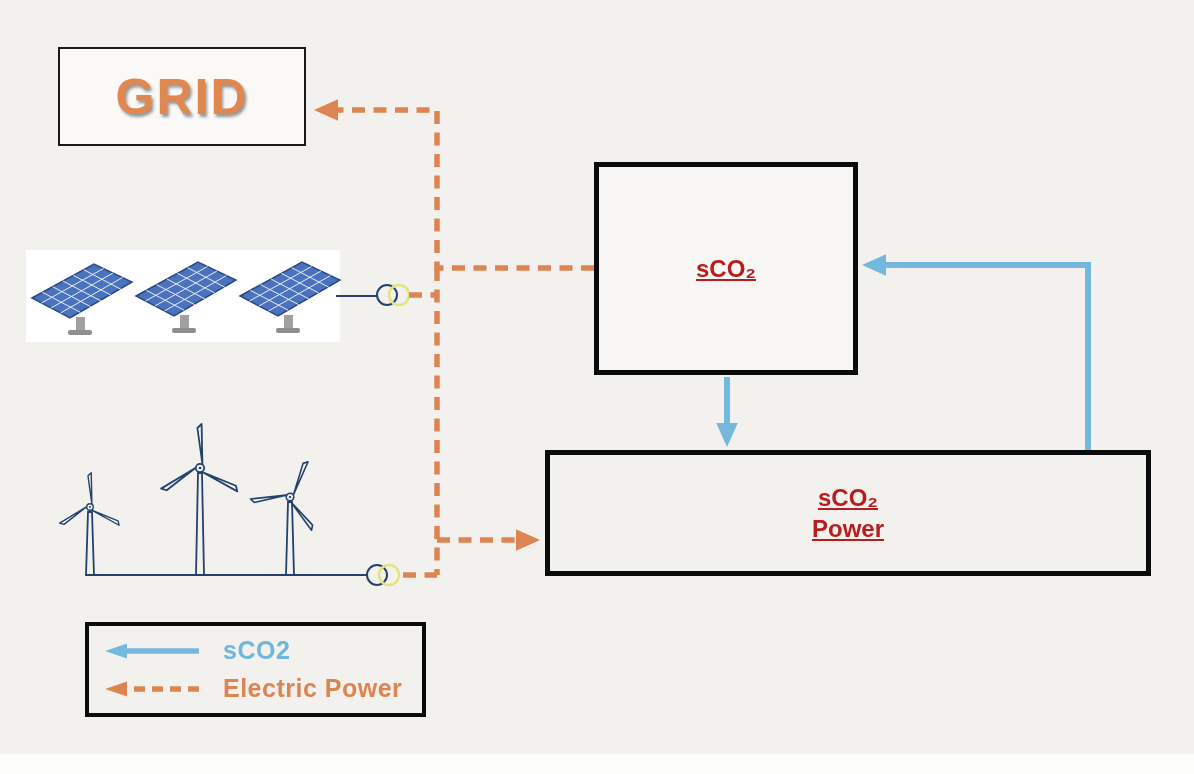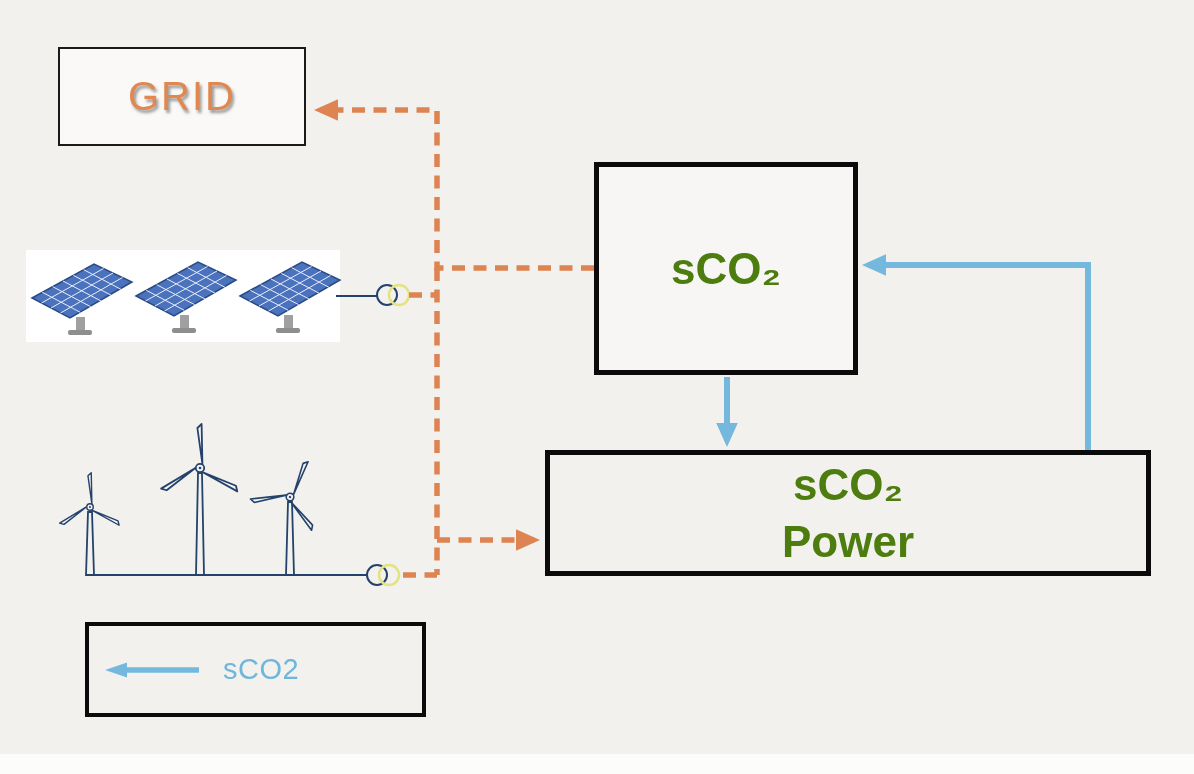--- a/index.html
+++ b/index.html
@@ -5,33 +5,33 @@
   html,body{margin:0;padding:0;background:#ffffff;}
   .canvas{
     position:relative;width:1194px;height:774px;overflow:hidden;
     background:#f2f1ee;
     font-family:"Liberation Sans","DejaVu Sans",sans-serif;
   }
   .artwork{position:absolute;left:0;top:0;z-index:1;}
   .box{position:absolute;box-sizing:border-box;display:flex;align-items:center;justify-content:center;text-align:center;z-index:2;}
   .grid-box{left:58px;top:47px;width:248px;height:99px;border:2px solid #1a1a1a;background:#faf9f7;}
   .grid-label{
-    font-size:40px;font-weight:normal;color:#e08850;letter-spacing:2px;
+    font-size:50px;font-weight:bold;color:#e08850;letter-spacing:2px;
     text-shadow:2px 3px 3px rgba(110,110,110,.7);
   }
   .power-box{left:594px;top:162px;width:264px;height:213px;border:5px solid #0b0b0b;background:#f7f6f4;}
   .energy-box{left:545px;top:450px;width:606px;height:126px;border:5px solid #0b0b0b;background:#f2f1ee;}
-  .box-label{font-size:44px;font-weight:bold;color:#4d7c0f;line-height:1.3;}
+  .box-label{font-size:24px;font-weight:bold;color:#b91c1c;line-height:1.3;text-decoration:underline;}
   .legend-box{
     left:85px;top:622px;width:341px;height:95px;border:4px solid #0b0b0b;
     display:flex;flex-direction:column;justify-content:center;gap:9px;
     padding:6px 10px;background:transparent;align-items:flex-start;
   }
   .legend-row{display:flex;align-items:center;gap:14px;}
-  .legend-label{font-size:29px;font-weight:normal;letter-spacing:.5px;}
+  .legend-label{font-size:25px;font-weight:bold;letter-spacing:.5px;}
   .legend-label.sco2{color:#6fb6db;}
   .legend-label.electric{color:#dd8452;}
   .strip-bottom{position:absolute;left:0;right:0;bottom:0;height:20px;background:#fcfcfb;z-index:3;}
 </style>
 </head>
 <body>
 
 <div class="canvas">
 
   <svg class="artwork" width="1194" height="774" viewBox="0 0 1194 774">
@@ -128,16 +128,23 @@
   </div>
 
   <div class="box legend-box">
     <div class="legend-row">
       <svg width="110" height="20" viewBox="0 0 110 20">
         <line x1="100" y1="10" x2="26" y2="10" stroke="#74b9dd" stroke-width="5.5"></line>
         <polygon points="6,10 28,2.5 28,17.5" fill="#74b9dd"></polygon>
       </svg>
       <span class="legend-label sco2">sCO2</span>
     </div>
+    <div class="legend-row">
+      <svg width="110" height="20" viewBox="0 0 110 20">
+        <line x1="100" y1="10" x2="26" y2="10" stroke="#dd8452" stroke-width="5.5" stroke-dasharray="11 7"></line>
+        <polygon points="6,10 28,2.5 28,17.5" fill="#dd8452"></polygon>
+      </svg>
+      <span class="legend-label electric">Electric Power</span>
+    </div>
   </div>
 
   <div class="strip-bottom"></div>
 </div>
 
 </body></html>

